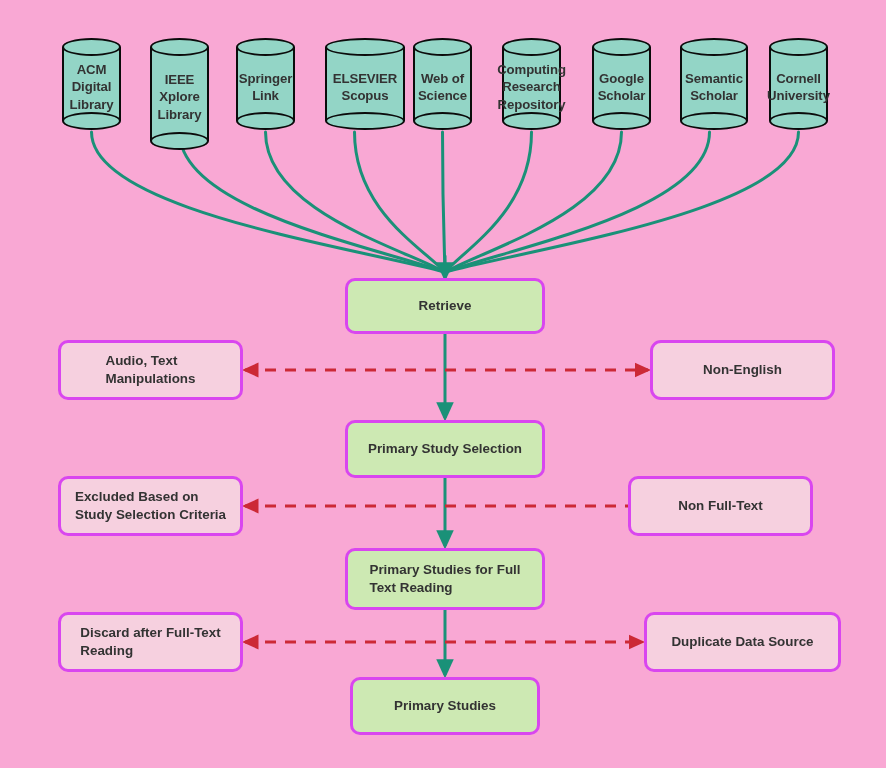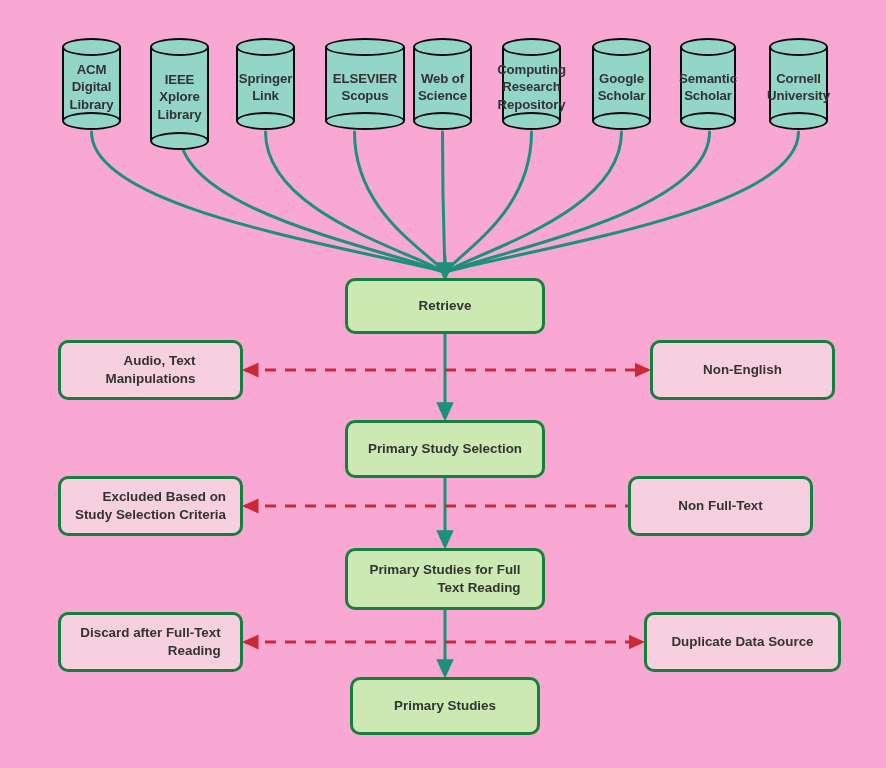--- a/index.html
+++ b/index.html
@@ -80,26 +80,26 @@
     color: #333333;
     line-height: 1.32;
     white-space: pre-line;
     letter-spacing: -0.1px;
   }
 
   
   .node {
     position: absolute;
     box-sizing: border-box;
-    border: 3px solid #15803d;
+    border: 3px solid #d946ef;
     border-radius: 10px;
     display: flex;
     align-items: center;
     justify-content: center;
-    text-align: right;
+    text-align: left;
     font-size: 13.4px;
     font-weight: bold;
     color: #333333;
     line-height: 1.34;
     white-space: pre-line;
     padding: 2px 6px;
   }
   .node.green  { background: #CDE9B3; }
   .node.pink   { background: #F6D0DF; }
 </style>
@@ -190,21 +190,21 @@
 Research
 Repository</div>
       </div>
       <div class="cylinder" style="left: 592px; top: 38px; width: 59px; height: 92px;">
         <div class="cyl-body"></div>
         <div class="cyl-bottom"></div>
         <div class="cyl-top"></div>
         <div class="cyl-label">Google
 Scholar</div>
       </div>
-      <div class="cylinder" style="left: 680px; top: 38px; width: 56px; height: 92px;">
+      <div class="cylinder" style="left: 680px; top: 38px; width: 68px; height: 92px;">
         <div class="cyl-body"></div>
         <div class="cyl-bottom"></div>
         <div class="cyl-top"></div>
         <div class="cyl-label">Semantic
 Scholar</div>
       </div>
       <div class="cylinder" style="left: 769px; top: 38px; width: 59px; height: 92px;">
         <div class="cyl-body"></div>
         <div class="cyl-bottom"></div>
         <div class="cyl-top"></div>
@@ -221,18 +221,18 @@
       <div class="node green" style="left: 350px; top: 677px; width: 190px; height: 58px;"><span>Primary Studies</span></div>
     </div>
 
   <div id="exclusions-layer">
       <div class="node pink" style="left: 58px; top: 340px; width: 185px; height: 60px;"><span>Audio, Text
 Manipulations</span></div>
       <div class="node pink" style="left: 58px; top: 476px; width: 185px; height: 60px;"><span>Excluded Based on
 Study Selection Criteria</span></div>
       <div class="node pink" style="left: 58px; top: 612px; width: 185px; height: 60px;"><span>Discard after Full-Text
 Reading</span></div>
-      <div class="node pink" style="left: 650px; top: 340px; width: 185px; height: 60px;"><span>Non-English</span></div>
+      <div class="node pink" style="left: 650px; top: 340px; width: 185px; height: 60px; border-radius: 11px;"><span>Non-English</span></div>
       <div class="node pink" style="left: 628px; top: 476px; width: 185px; height: 60px;"><span>Non Full-Text</span></div>
       <div class="node pink" style="left: 644px; top: 612px; width: 197px; height: 60px;"><span>Duplicate Data Source</span></div>
     </div>
 
 </div>
 
 </body></html>

